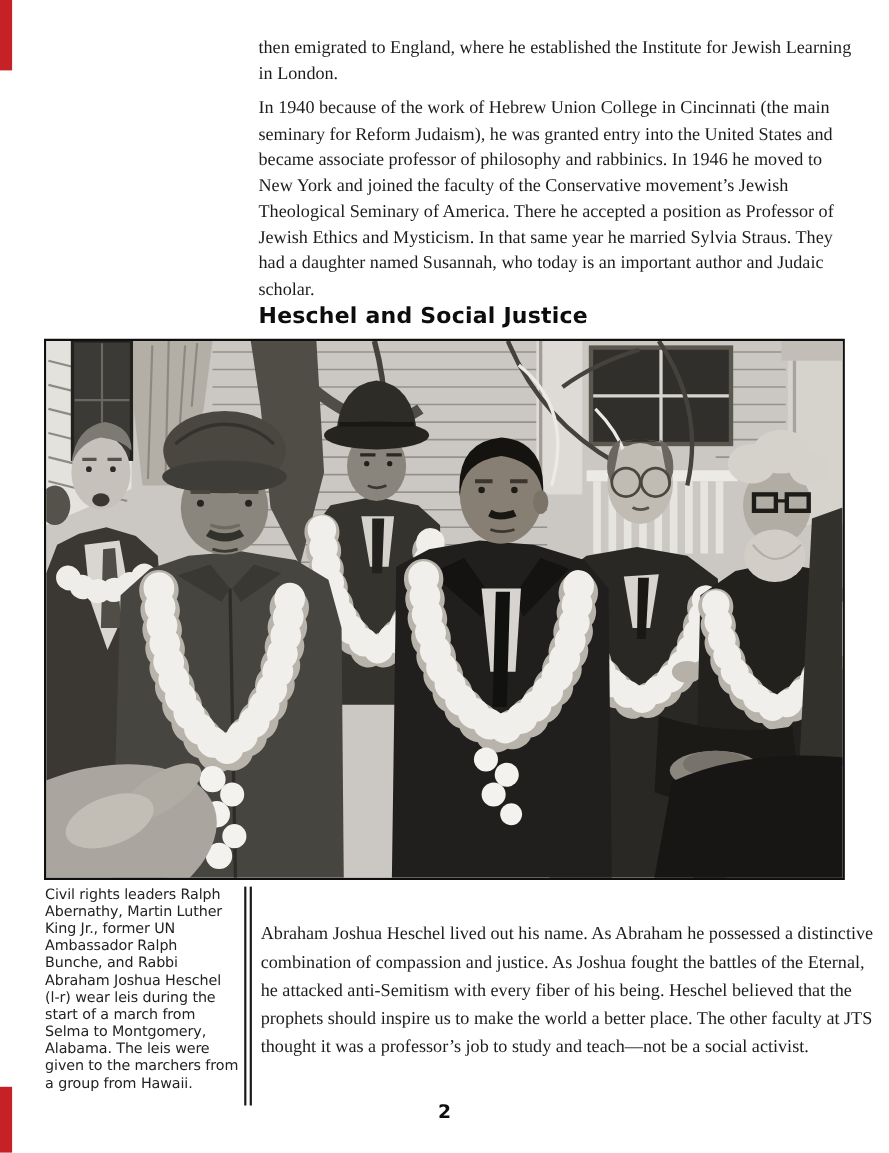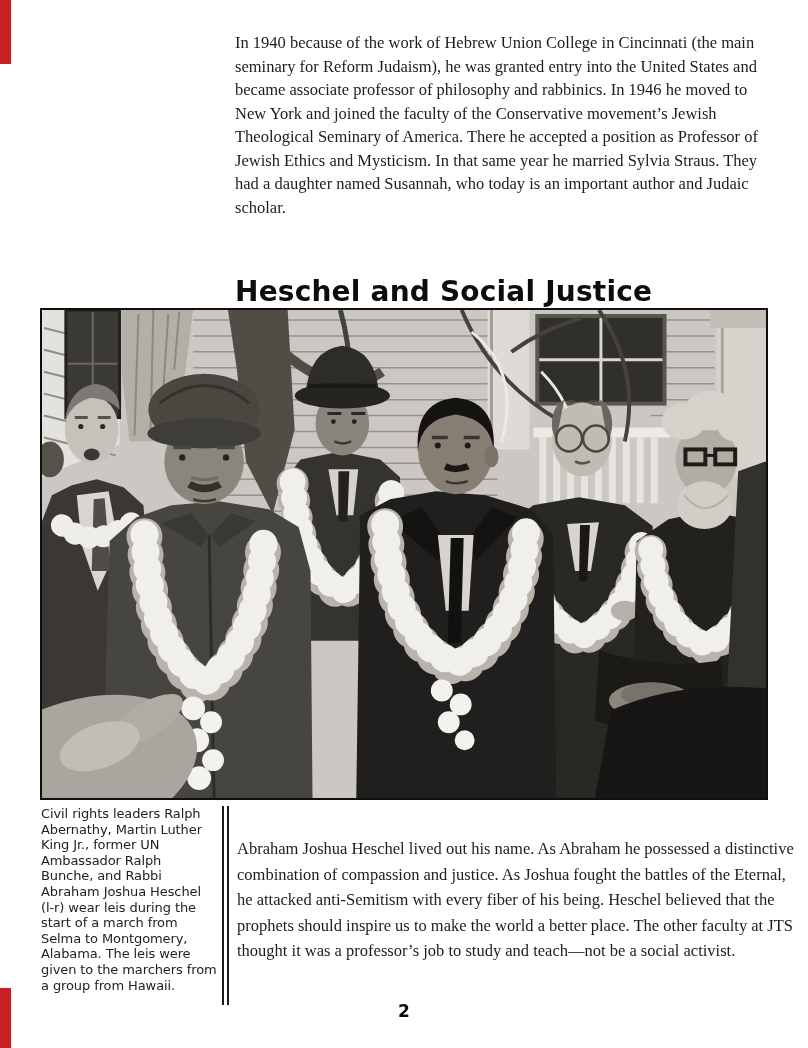--- a/index.html
+++ b/index.html
@@ -20,21 +20,21 @@
 
   .intro-block {
     position: absolute; left: 235px; top: 31px; width: 546px;
     font-size: 16.5px; line-height: 23.5px;
   }
   .intro-block p { margin: 0 0 8px 0; }
 
   .section-heading {
     position: absolute; left: 235px; top: 275px; margin: 0;
     font-family: "DejaVu Sans", sans-serif;
-    font-weight: bold; font-size: 28px; letter-spacing: 0.2px;
+    font-weight: bold; font-size: 20px; letter-spacing: 0.2px;
     color: #0d0d0d; white-space: nowrap;
   }
 
   .photo-frame {
     position: absolute; left: 40px; top: 308px;
     width: 724px; height: 488px;
     border: 2px solid #0f0f0f;
     background: #cbc8c3;
   }
   .photo-frame svg { display: block; width: 100%; height: 100%; }
@@ -66,20 +66,21 @@
     font-weight: bold; font-size: 17px; color: #0d0d0d;
   }
 </style>
 </head>
 <body>
 
 <div id="accent-top" class="accent-bar"></div>
 <div id="accent-bottom" class="accent-bar"></div>
 
 <div class="intro-block">
+  <p>then emigrated to England, where he established the Institute for Jewish Learning in London.</p>
   <p>In 1940 because of the work of Hebrew Union College in Cincinnati (the main seminary for Reform Judaism), he was granted entry into the United States and became associate professor of philosophy and rabbinics. In 1946 he moved to New York and joined the faculty of the Conservative movement’s Jewish Theological Seminary of America. There he accepted a position as Professor of Jewish Ethics and Mysticism. In that same year he married Sylvia Straus. They had a daughter named Susannah, who today is an important author and Judaic scholar.</p>
 </div>
 
 <h2 class="section-heading">Heschel and Social Justice</h2>
 
 <div class="photo-frame">
   <svg viewBox="0 0 728 490" preserveAspectRatio="none" role="img" aria-label="Black-and-white photograph of civil rights leaders wearing white flower leis in front of a clapboard house at the start of the Selma to Montgomery march">
 
     <rect x="0" y="0" width="728" height="490" fill="#cbc8c3"></rect>
 

